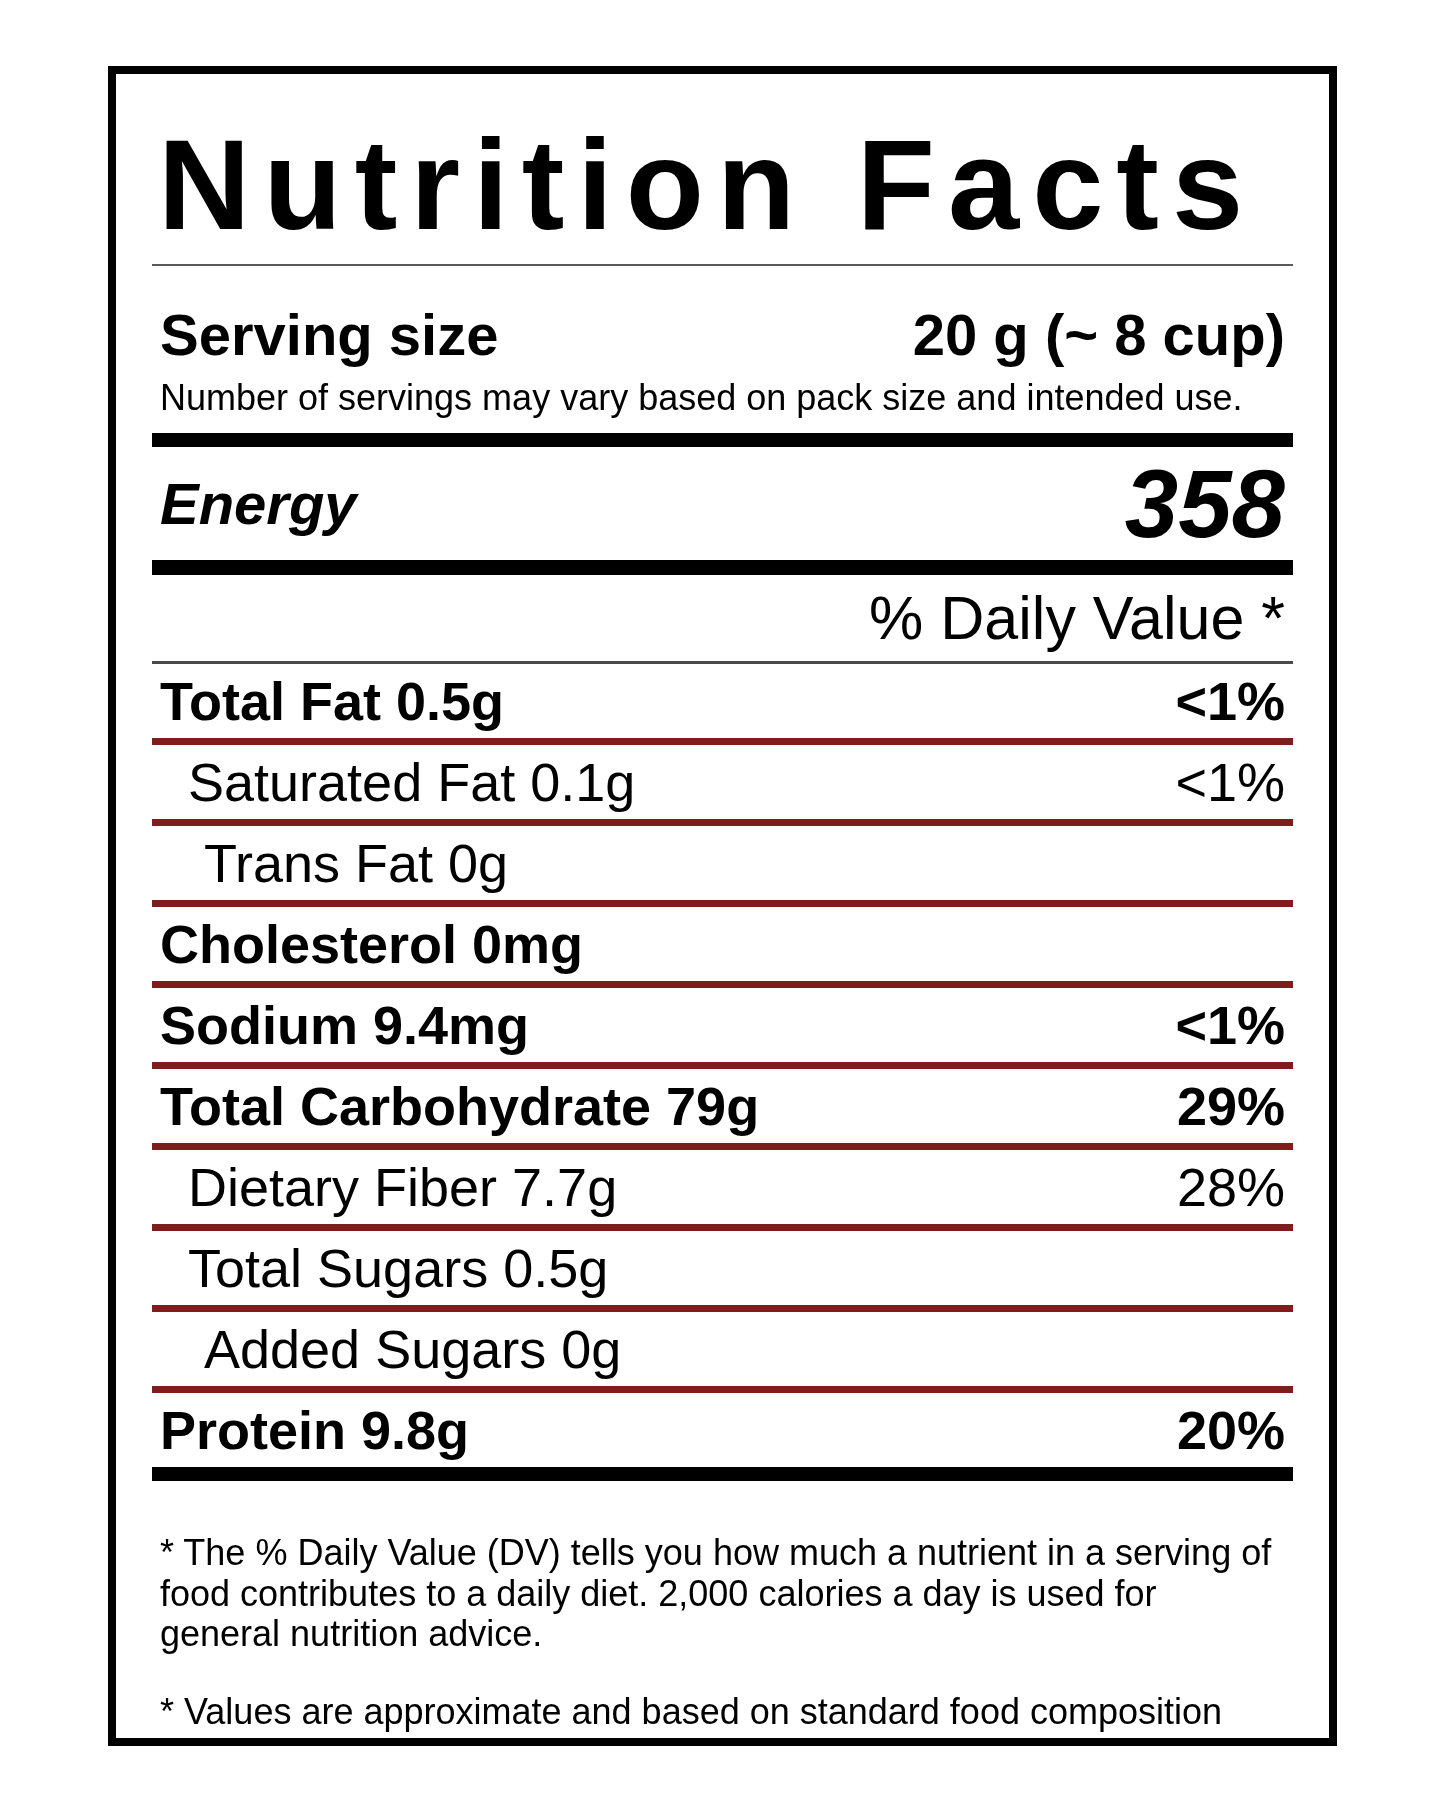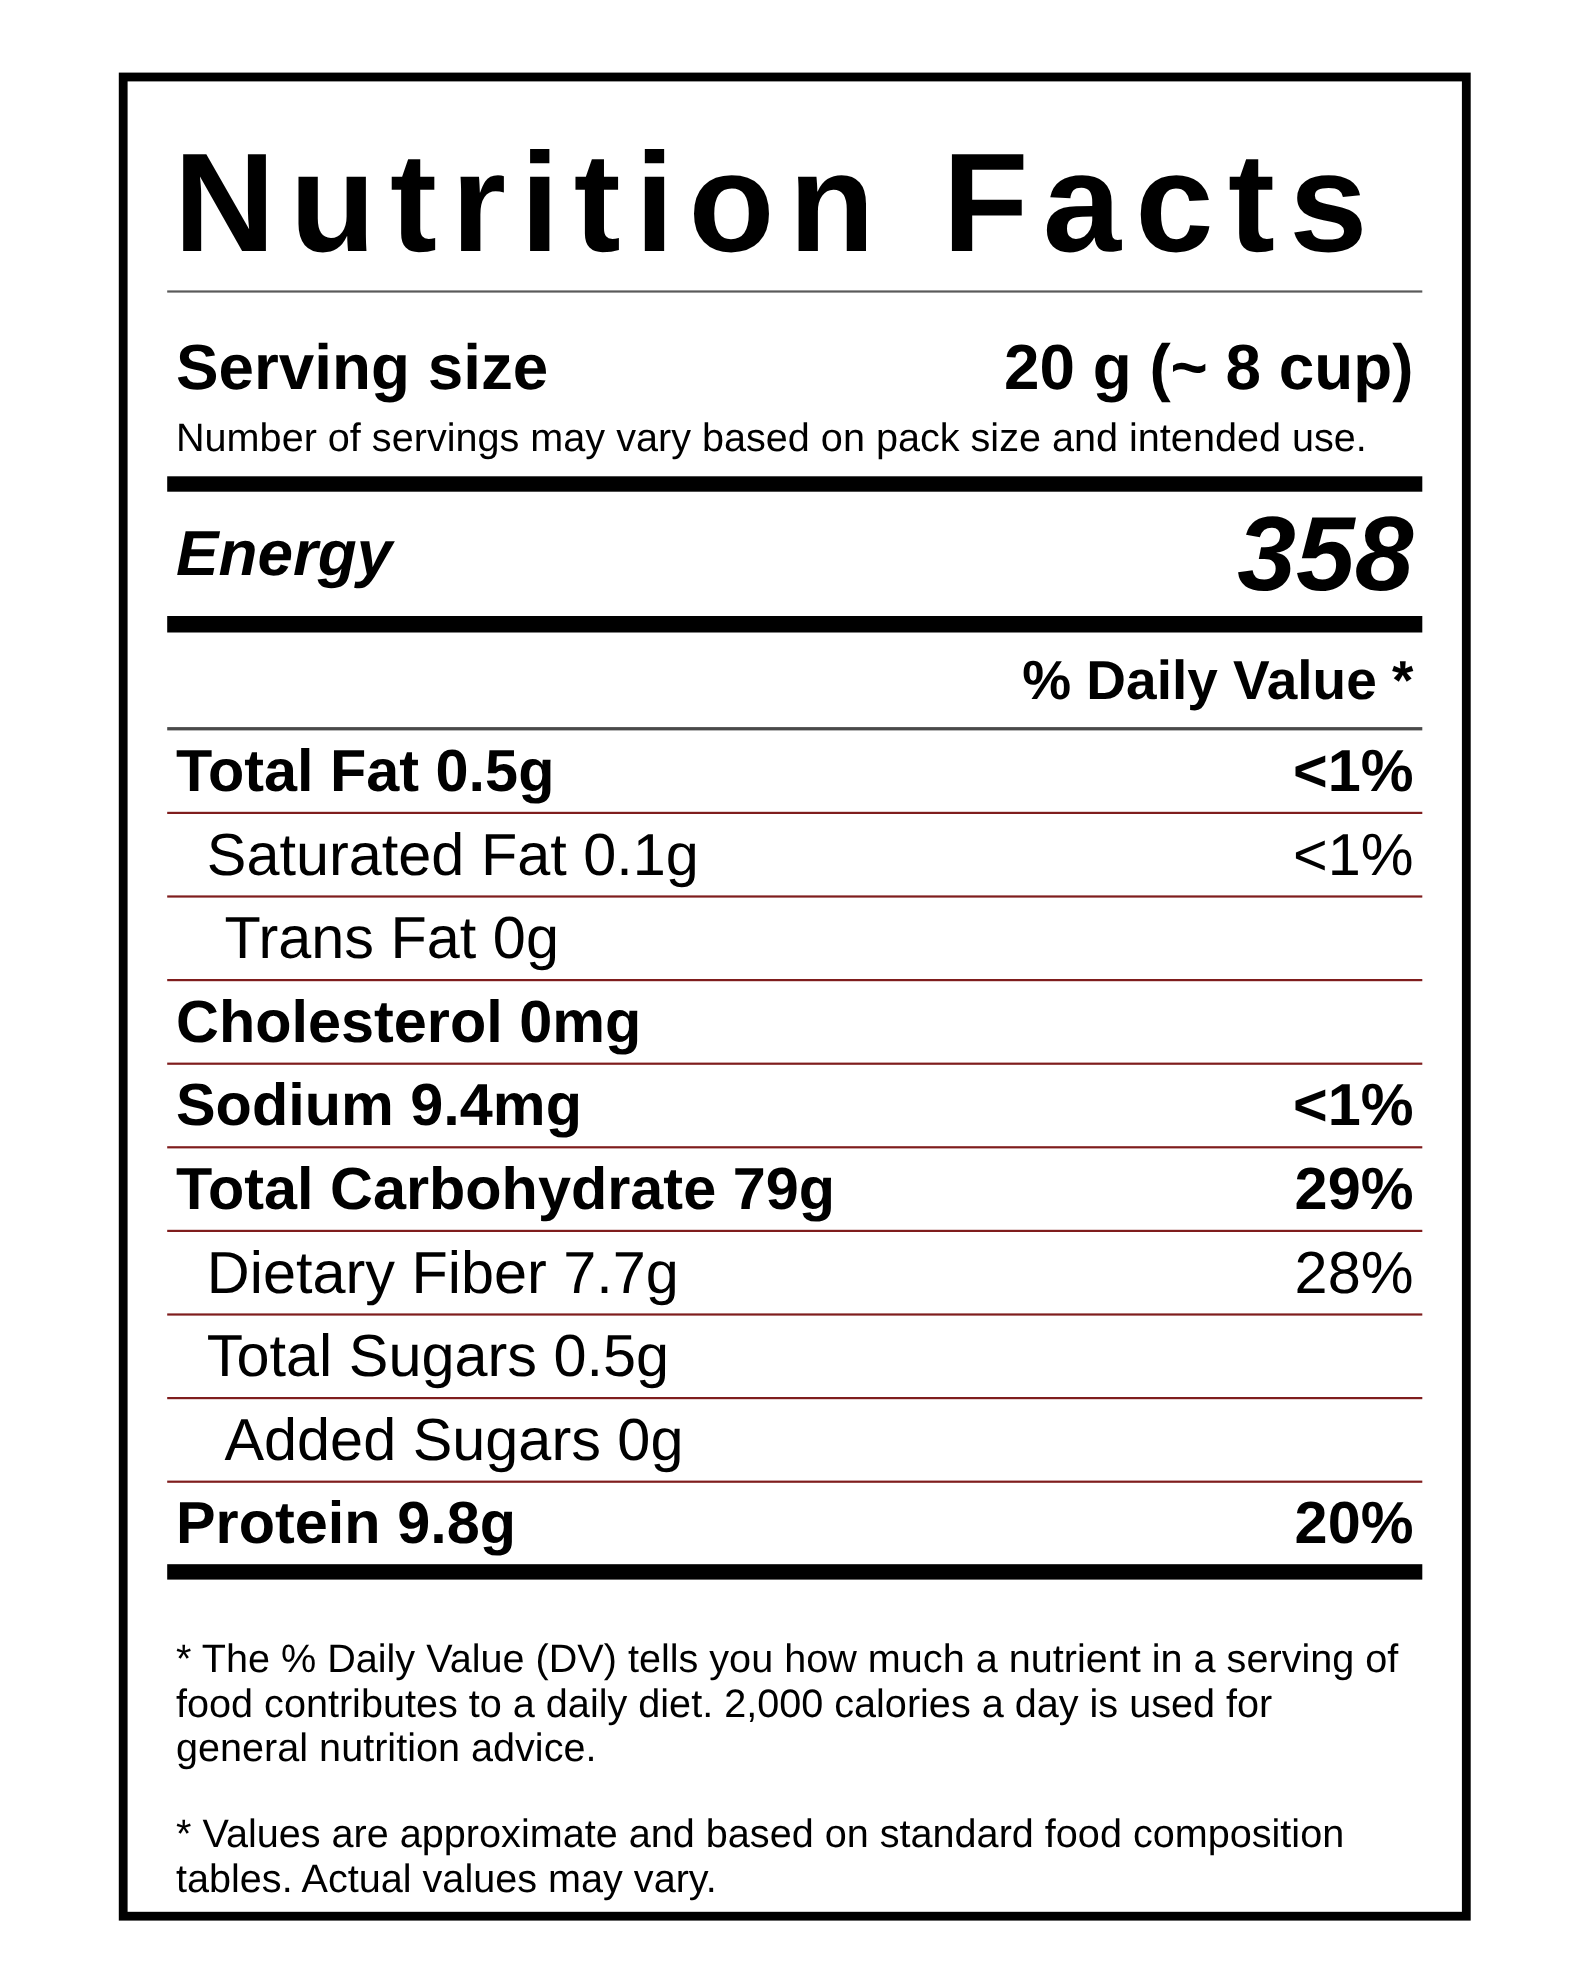--- a/index.html
+++ b/index.html
@@ -84,36 +84,36 @@
     line-height: 1;
     font-style: italic;
   }
   .bar2 { margin-top: 0; height: 15px; }
   .dv-header {
     height: 86px;
     padding: 0 8px;
     display: flex;
     justify-content: flex-end;
     align-items: center;
-    font-size: 50px;
-    font-weight: bold;
+    font-size: 61px;
+    font-weight: normal;
   }
   .nf-rows {
     border-top: 3px solid #4a4a4a;
   }
   .nf-row {
     height: 74px;
     display: flex;
     justify-content: space-between;
     align-items: center;
     font-size: 54px;
     padding-right: 8px;
   }
   .nf-row + .nf-row {
-    border-top: 2px solid #7f1d1d;
+    border-top: 7px solid #7f1d1d;
   }
   .nf-row.b { font-weight: bold; }
   .nf-row .nm { white-space: nowrap; }
   .ind-0 { padding-left: 8px; }
   .ind-1 { padding-left: 36px; }
   .ind-2 { padding-left: 52px; }
   .bar3 { margin-top: 0; }
   .footnote {
     padding: 0 8px;
     font-size: 36px;

